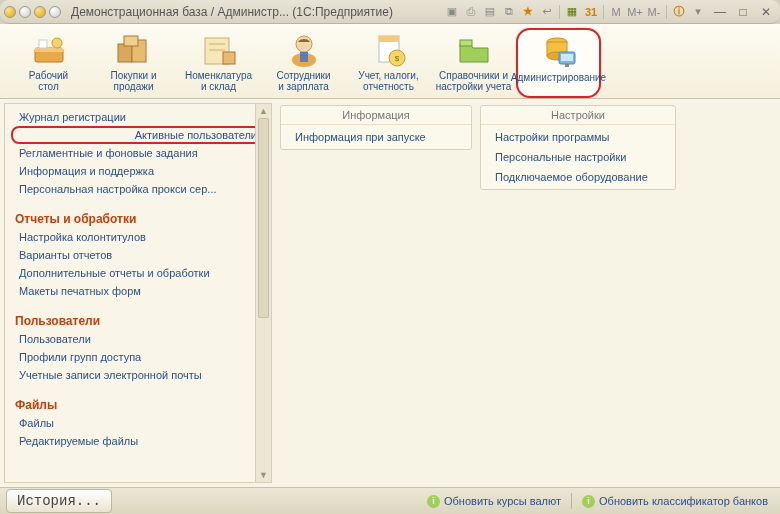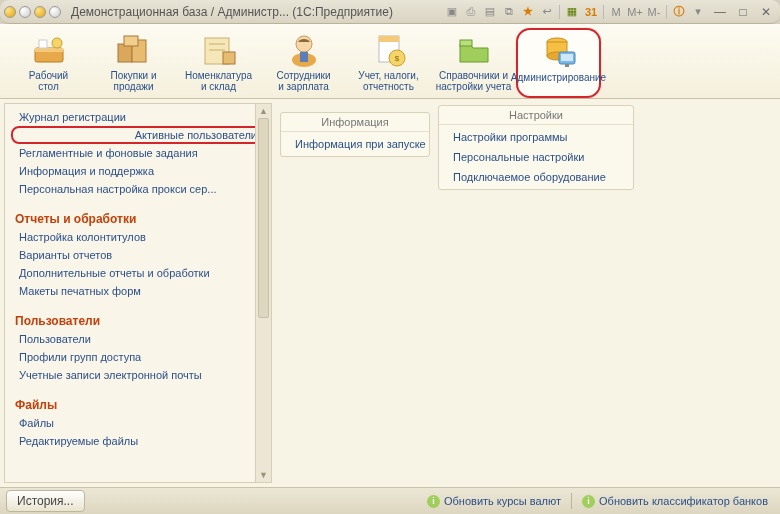--- a/index.html
+++ b/index.html
@@ -34,33 +34,33 @@
 .sb-link { display: block; padding: 3px 8px 3px 14px; color: #2a4f8a; cursor: pointer; white-space: nowrap; overflow: hidden; text-overflow: ellipsis; }
 .sb-link.highlighted { border: 2px solid #d4252b; border-radius: 8px; margin: 0 6px; padding: 1px 6px 1px 8px; text-align: right; }
 .sb-group { color: #c2410c; font-weight: bold; padding: 14px 8px 2px 10px; font-size: 12px; }
 
 .content { flex: 1; padding: 6px 8px 0 8px; position: relative; }
 .panels { display: flex; gap: 8px; align-items: flex-start; }
 .panel { background: #fbf8ec; border: 1px solid #d9d2b8; border-radius: 3px; }
 .panel-hdr { text-align: center; padding: 3px 0; color: #777; border-bottom: 1px solid #e6e0c9; font-size: 11px; }
 .panel-body { padding: 2px 0; }
 .panel-item { padding: 4px 14px; color: #2a4f8a; cursor: pointer; white-space: nowrap; }
-.panel.info { width: 150px; margin-top: 7px; }
+.panel.info { width: 192px; }
 .panel.settings { width: 196px; }
 
 
 .fake-scroll { position: absolute; right: 0; top: 0; bottom: 0; width: 16px; background: #ece7d5; border-left: 1px solid #d6cfb6; }
 .fake-scroll .thumb { position: absolute; left: 2px; right: 2px; top: 14px; height: 200px; background: #ddd7c0; border: 1px solid #c7c0a5; border-radius: 2px; }
 .fake-scroll .arr { position: absolute; left: 0; right: 0; height: 14px; text-align: center; color: #9a9377; font-size: 9px; line-height: 14px; }
 .fake-scroll .arr.up { top: 0; }
 .fake-scroll .arr.dn { bottom: 0; }
 
 
 .statusbar { height: 27px; background: linear-gradient(#ece7d5,#dcd6c0); border-top: 1px solid #c9c2a8; display: flex; align-items: center; padding: 0 6px; }
-.hist-btn { background: linear-gradient(#fff,#e9e4d0); border: 1px solid #bdb69a; border-radius: 4px; padding: 3px 10px; color: #444; cursor: pointer; font-size: 12px; }
+.hist-btn { background: linear-gradient(#fff,#e9e4d0); border: 1px solid #bdb69a; border-radius: 4px; padding: 3px 10px; color: #444; cursor: pointer; font-size: 14px; font-family: Liberation Mono, monospace; }
 .status-spacer { flex: 1; }
 .status-link { color: #2a4f8a; padding: 0 6px; display: flex; align-items: center; gap: 4px; cursor: pointer; }
 .status-sep { width: 1px; height: 16px; background: #bbb598; margin: 0 4px; }
 .info-glyph { width: 13px; height: 13px; border-radius: 50%; background: #9fcf5a; color: #fff; font-size: 9px; font-weight: bold; display: flex; align-items: center; justify-content: center; }
 </style>
 </head>
 <body>
 
 <div class="titlebar">
   <div class="sys-icons">

